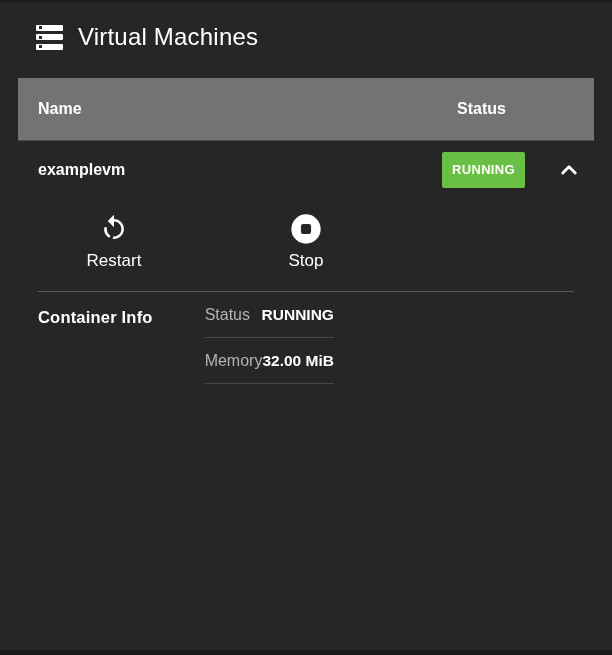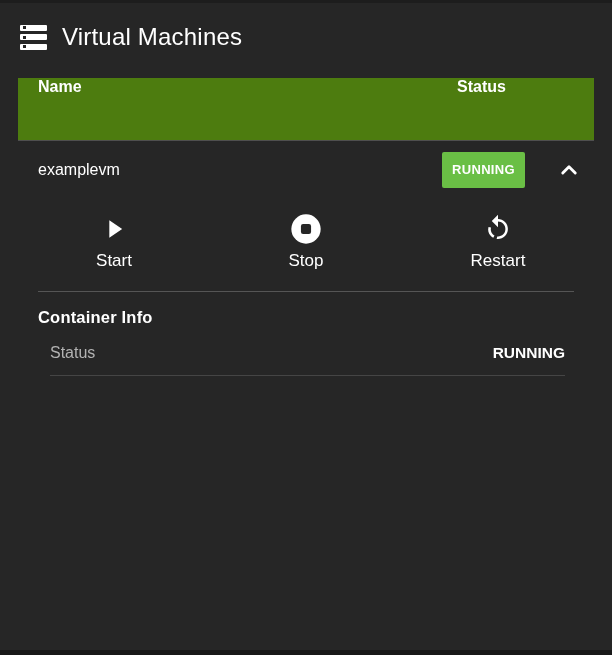--- a/index.html
+++ b/index.html
@@ -13,48 +13,48 @@
     display: flex;
     flex-direction: column;
   }
   .edge-strip-top { height: 3px; background: #1d1d1d; flex: none; }
   .edge-strip-bottom { height: 5px; background: #181818; flex: none; position: absolute; bottom: 0; left: 0; right: 0; }
 
   
   .app-header {
     display: flex; align-items: center;
     padding: 14px 20px 10px 20px;
-    height: 64px; flex: none;
+    height: 64px; flex: none; margin-left: 16px;
   }
   .server-icon { width: 27px; height: 25px; display: flex; flex-direction: column; justify-content: space-between; margin-right: 15px; flex: none; }
   .server-icon .bar { height: 6px; background: #ffffff; border-radius: 1px; position: relative; }
   .server-icon .bar::before {
     content: ""; position: absolute; left: 3px; top: 1.5px; width: 3px; height: 3px; background: #262626;
   }
   .page-title { font-size: 24px; font-weight: 400; color: #ffffff; letter-spacing: 0.2px; }
 
   
   .vm-table { margin: 11px 18px 0 18px; display: flex; flex-direction: column; }
   .thead-row {
-    background: #4d7c0f;
+    background: #737373;
     height: 63px;
-    display: flex; 
+    display: flex; align-items: center;
     padding-left: 20px;
     border-bottom: 1px solid #4f4f4f;
   }
   .th-name { flex: 1; font-size: 16px; font-weight: bold; color: #ffffff; }
   .th-status { width: 137px; font-size: 16px; font-weight: bold; color: #ffffff; flex: none; }
 
   .vm-row {
     height: 57px;
     display: flex; align-items: center;
     padding: 0 14px 0 20px;
     cursor: pointer;
   }
-  .vm-name { flex: 1; font-size: 16px; font-weight: 400; color: #ffffff; }
+  .vm-name { flex: 1; font-size: 16px; font-weight: 700; color: #ffffff; }
   .status-badge {
     width: 83px; height: 36px; flex: none;
     display: flex; align-items: center; justify-content: center;
     background: #6abf45; color: #ffffff;
     font-size: 13px; font-weight: bold; letter-spacing: 0.3px;
     border-radius: 2px;
   }
   .chevron-btn { width: 22px; height: 22px; margin-left: 33px; flex: none; display: flex; align-items: center; justify-content: center; cursor: pointer; background: none; border: none; padding: 0; }
 
   
@@ -67,21 +67,21 @@
     background: none; border: none; color: #ffffff; cursor: pointer;
     display: flex; flex-direction: column; align-items: center; justify-content: center;
     gap: 6px; font-family: inherit;
   }
   .action-icon { height: 32px; display: flex; align-items: center; justify-content: center; }
   .action-label { font-size: 17px; color: #ffffff; }
 
   .section-divider { border: none; border-top: 1px solid #555555; margin: 0 20px; }
 
   
-  .container-info { display: flex; flex-direction: column; }
+  .container-info { display: flex; flex-direction: row; }
   .section-title { font-size: 16.5px; font-weight: bold; color: #ffffff; padding: 16px 20px 3px 20px; letter-spacing: 0.2px; }
   .info-list { padding: 0 29px 0 32px; display: flex; flex-direction: column; }
   .info-row {
     height: 46px;
     display: flex; align-items: center; justify-content: space-between;
     border-bottom: 1px solid #454545;
   }
   .info-label { font-size: 16px; color: #b3b3b3; font-weight: 400; }
   .info-value { font-size: 15.5px; color: #ffffff; font-weight: bold; text-align: right; }
 </style>
@@ -114,52 +114,48 @@
         <svg width="20" height="20" viewBox="0 0 24 24">
             <path d="M4.5 15.5 L12 8 L19.5 15.5" fill="none" stroke="#ffffff" stroke-width="3.4" stroke-linecap="round" stroke-linejoin="round"></path>
           </svg>
       </span>
     </button>
   </div>
 
   <div class="actions-row">
     <button class="action-btn">
       <span class="action-icon">
-        <svg width="28" height="28" viewBox="0 0 24 24">
-            <path d="M8 4.5 L19 12 L8 19.5 Z" fill="#ffffff"></path>
+        <svg width="30" height="30" viewBox="0 0 24 24">
+            <path fill="#ffffff" d="M12,4C14.1,4 16.1,4.8 17.6,6.3C20.7,9.4 20.7,14.5 17.6,17.6C15.8,19.5 13.3,20.2 10.9,19.9L11.4,17.9C13.1,18.1 14.9,17.5 16.2,16.2C18.5,13.9 18.5,10.1 16.2,7.7C15.1,6.6 13.5,6 12,6V10.6L7,5.6L12,0.6V4M6.3,17.6C4.3,15.6 3.7,12.8 4.4,10.3L6.4,10.8C5.9,12.7 6.4,14.8 7.8,16.2C8.2,16.6 8.7,16.9 9.2,17.2L8.2,19C7.5,18.6 6.8,18.2 6.3,17.6Z"></path>
           </svg>
       </span>
-      <span class="action-label">Start</span>
+      <span class="action-label">Restart</span>
     </button>
     <button class="action-btn">
       <span class="action-icon">
         <svg width="32" height="32" viewBox="0 0 24 24">
             <circle cx="12" cy="12" r="11" fill="#ffffff"></circle>
             <rect x="8.2" y="8.2" width="7.6" height="7.6" rx="1.6" fill="#262626"></rect>
           </svg>
       </span>
       <span class="action-label">Stop</span>
-    </button>
-    <button class="action-btn">
-      <span class="action-icon">
-        <svg width="30" height="30" viewBox="0 0 24 24">
-            <path fill="#ffffff" d="M12,4C14.1,4 16.1,4.8 17.6,6.3C20.7,9.4 20.7,14.5 17.6,17.6C15.8,19.5 13.3,20.2 10.9,19.9L11.4,17.9C13.1,18.1 14.9,17.5 16.2,16.2C18.5,13.9 18.5,10.1 16.2,7.7C15.1,6.6 13.5,6 12,6V10.6L7,5.6L12,0.6V4M6.3,17.6C4.3,15.6 3.7,12.8 4.4,10.3L6.4,10.8C5.9,12.7 6.4,14.8 7.8,16.2C8.2,16.6 8.7,16.9 9.2,17.2L8.2,19C7.5,18.6 6.8,18.2 6.3,17.6Z"></path>
-          </svg>
-      </span>
-      <span class="action-label">Restart</span>
     </button>
   </div>
 
   <hr class="section-divider">
 
   <div class="container-info">
     <div class="section-title">Container Info</div>
     <div class="info-list">
       <div class="info-row">
         <span class="info-label">Status</span>
         <span class="info-value">RUNNING</span>
       </div>
+      <div class="info-row">
+        <span class="info-label">Memory</span>
+        <span class="info-value">32.00 MiB</span>
+      </div>
     </div>
   </div>
 
 </div>
 
 <div class="edge-strip-bottom"></div>
 
 </body></html>

